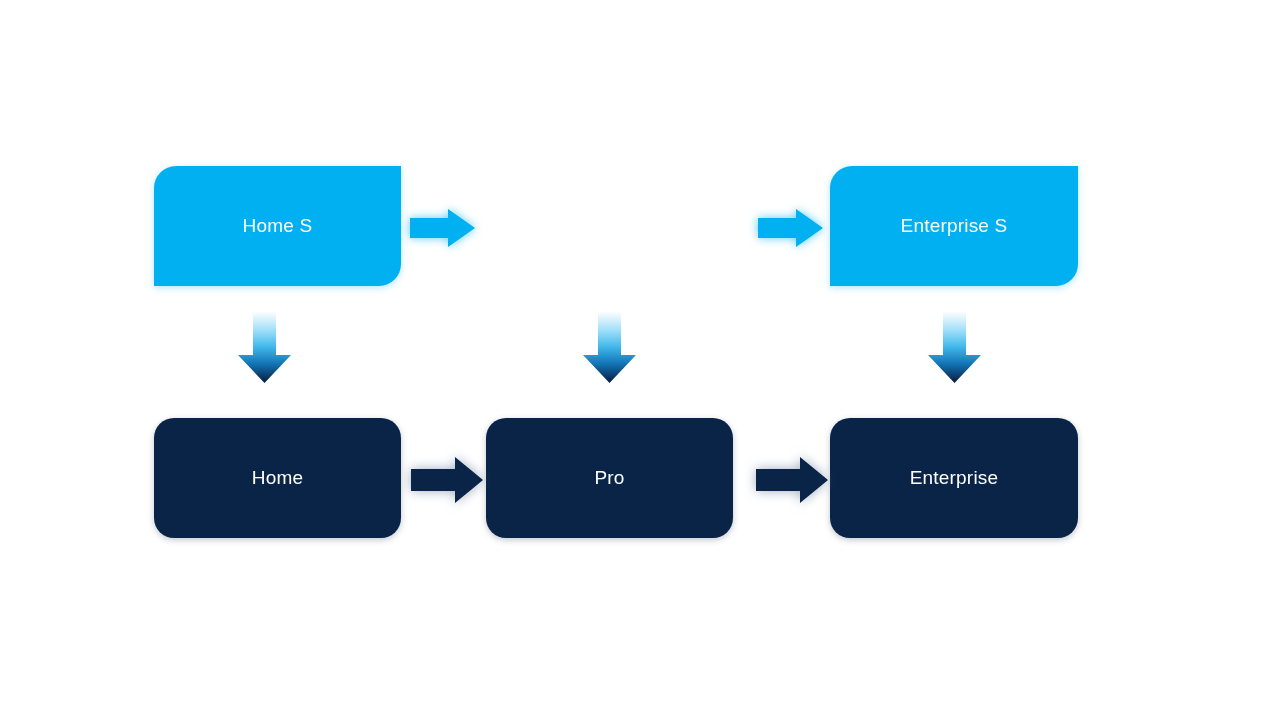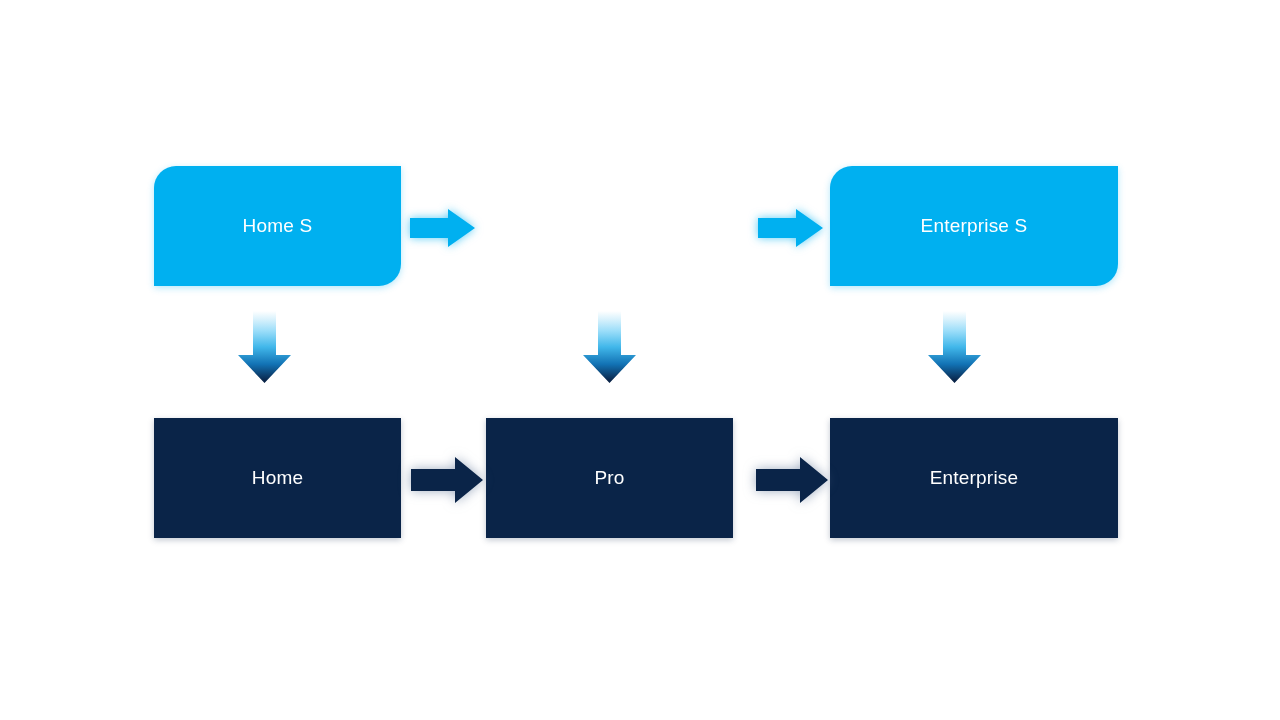--- a/index.html
+++ b/index.html
@@ -29,24 +29,25 @@
   .node-top {
     top: 166px;
     background: var(--accent-light, #00b0f0);
     border-radius: 22px 0 22px 0;
     box-shadow: 0 2px 7px rgba(0, 176, 240, 0.30);
   }
   .node-bottom {
     top: 418px;
     background: var(--accent-dark, #0a2448);
     box-shadow: 0 2px 6px rgba(10, 36, 72, 0.25);
+    border-radius: 20px;
   }
   .col-0 { left: 154px; }
   .col-1 { left: 486px; }
-  .col-2 { left: 830px; width: 288px; align-items: center; }
+  .col-2 { left: 830px; width: 248px; align-items: center; }
 
   
   .h-arrow {
     position: absolute;
     width: 65px;
     height: 38px;
     clip-path: polygon(0 9px, 38px 9px, 38px 0, 65px 19px, 38px 38px, 38px 29px, 0 29px);
   }
   .h-arrow-wrap { position: absolute; }
   .h-arrow-light .h-arrow {

